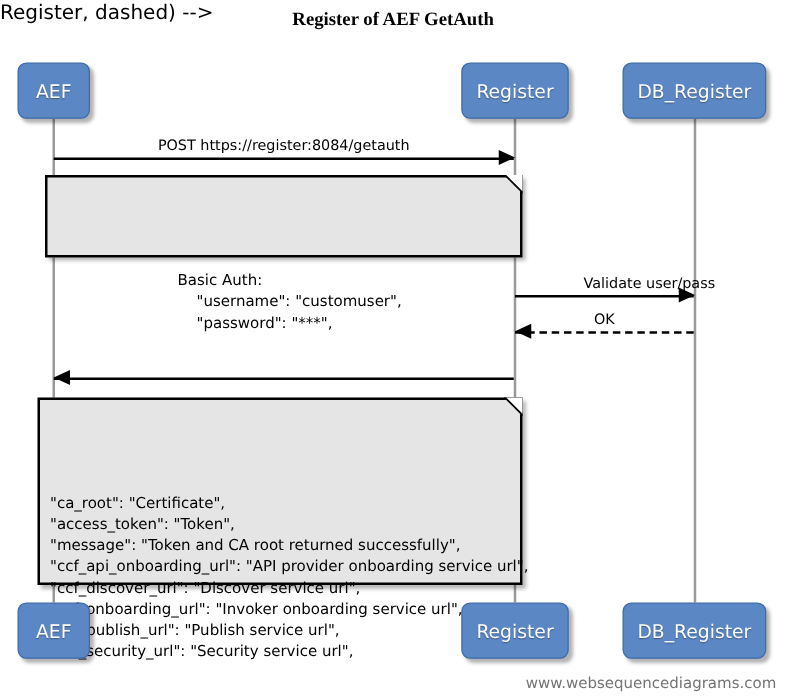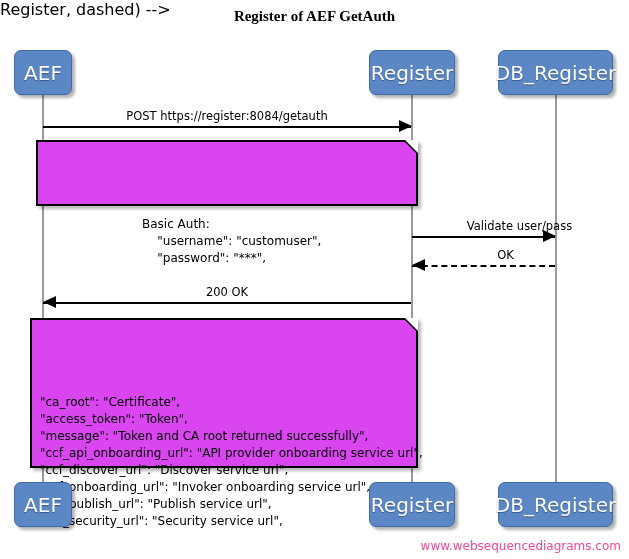--- a/index.html
+++ b/index.html
@@ -43,21 +43,21 @@
   }
 
   
   .actor {
     position: absolute;
     box-sizing: border-box;
     background: #5b87c5;
     border: 1px solid #3d6aa8;
     border-radius: 7px;
     color: #ffffff;
-    font-size: 20px;
+    font-size: 15px;
     display: flex;
     align-items: center;
     justify-content: center;
     box-shadow: 3px 3px 3px rgba(0,0,0,0.30);
     text-shadow: 0px 1px 1px rgba(0,0,0,0.35);
     white-space: nowrap;
   }
 
   
   .msg-line {
@@ -84,21 +84,21 @@
     position: absolute;
     font-size: 11.5px;
     text-align: center;
     white-space: nowrap;
   }
 
   
   .note {
     position: absolute;
     box-sizing: border-box;
-    background: #d946ef;
+    background: #e5e5e5;
     border: 2px solid #000000;
     box-shadow: 3px 3px 3px rgba(0,0,0,0.28);
     font-size: 12px;
     line-height: 17px;
     white-space: pre;
   }
   .note .note-body {
     padding: 6px 8px 4px 8px;
   }
   .note.centered .note-body {
@@ -121,21 +121,21 @@
     border-left: 13px solid transparent;
     border-top: 13px solid #ffffff;
   }
 
   
   .footer {
     position: absolute;
     right: 8px;
     bottom: 6px;
     font-size: 12px;
-    color: #ec4899;
+    color: #737373;
     white-space: nowrap;
   }
 </style>
 </head>
 <body>
 
 <div id="diagram">
 
   
   <div class="title">Register of AEF GetAuth</div>
@@ -169,26 +169,25 @@
     "username": "customuser",
     "password": "***",</div>
   </div>
 
   
   <div class="msg-label" style="left:412px; top:219px; width:143px;padding-left:36px;">Validate user/pass</div>
   <div class="msg-line" style="left:412px; top:236px; width:143px;"></div>
   <div class="arrow-head right" style="left:543px; top:230px;"></div>
 
    Register, dashed) --&gt;
-  <div class="msg-label" style="left:412px; top:248px; width:143px;padding-left:22px;">OK</div>
+  <div class="msg-label" style="left:412px; top:248px; width:143px;">OK</div>
   <div class="msg-line dashed" style="left:412px; top:265px; width:143px;"></div>
   <div class="arrow-head left" style="left:412px; top:259px;"></div>
 
   
-  <div class="msg-label" style="left:43px; top:285px; width:368px;">200 OK</div>
   <div class="msg-line" style="left:43px; top:302px; width:368px;"></div>
   <div class="arrow-head left" style="left:43px; top:296px;"></div>
 
   
   <div class="note" style="left:30px; top:318px; width:388px; height:150px;">
     <div class="note-fold"></div>
     <div class="note-fold-inner"></div>
     <div class="note-body">"ca_root": "Certificate",
 "access_token": "Token",
 "message": "Token and CA root returned successfully",

